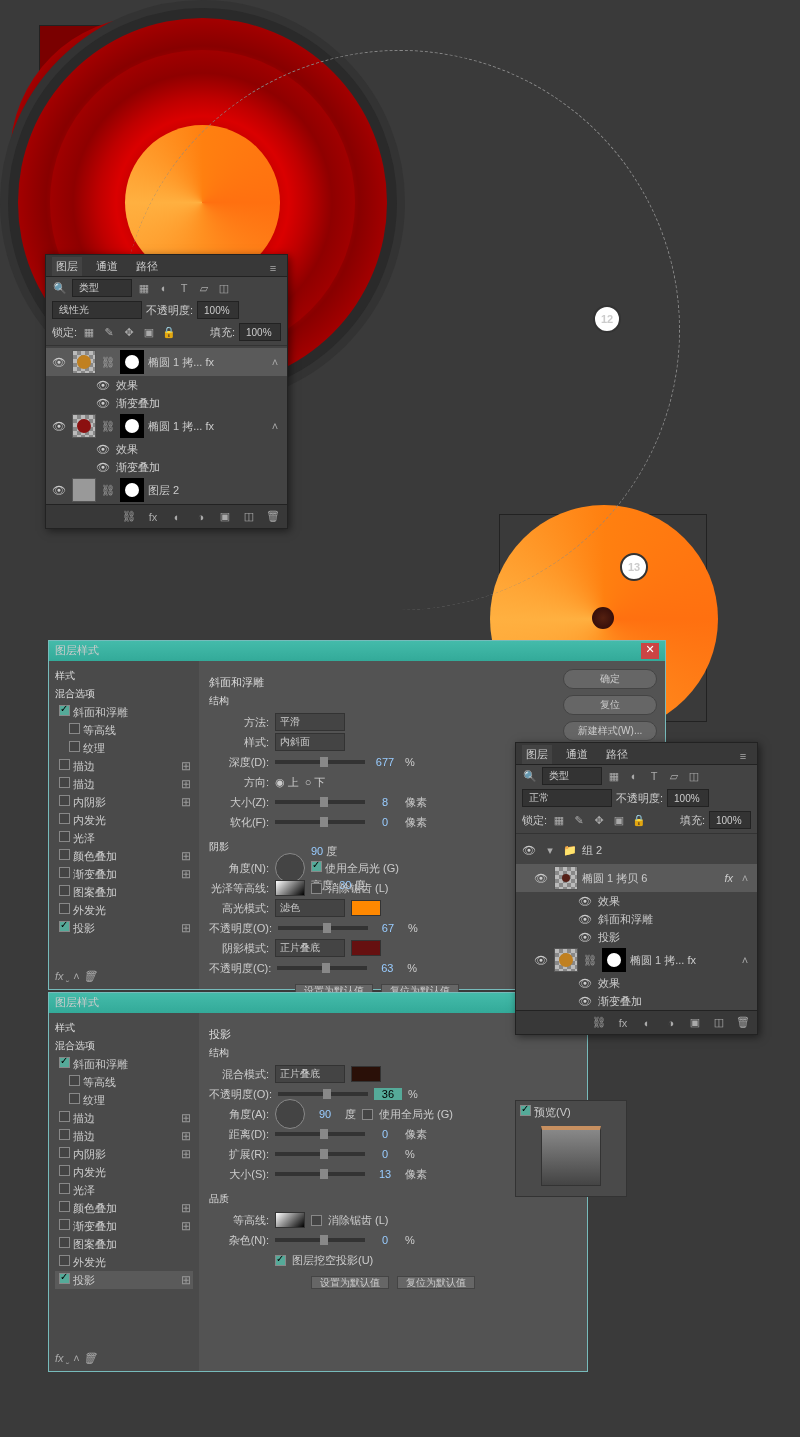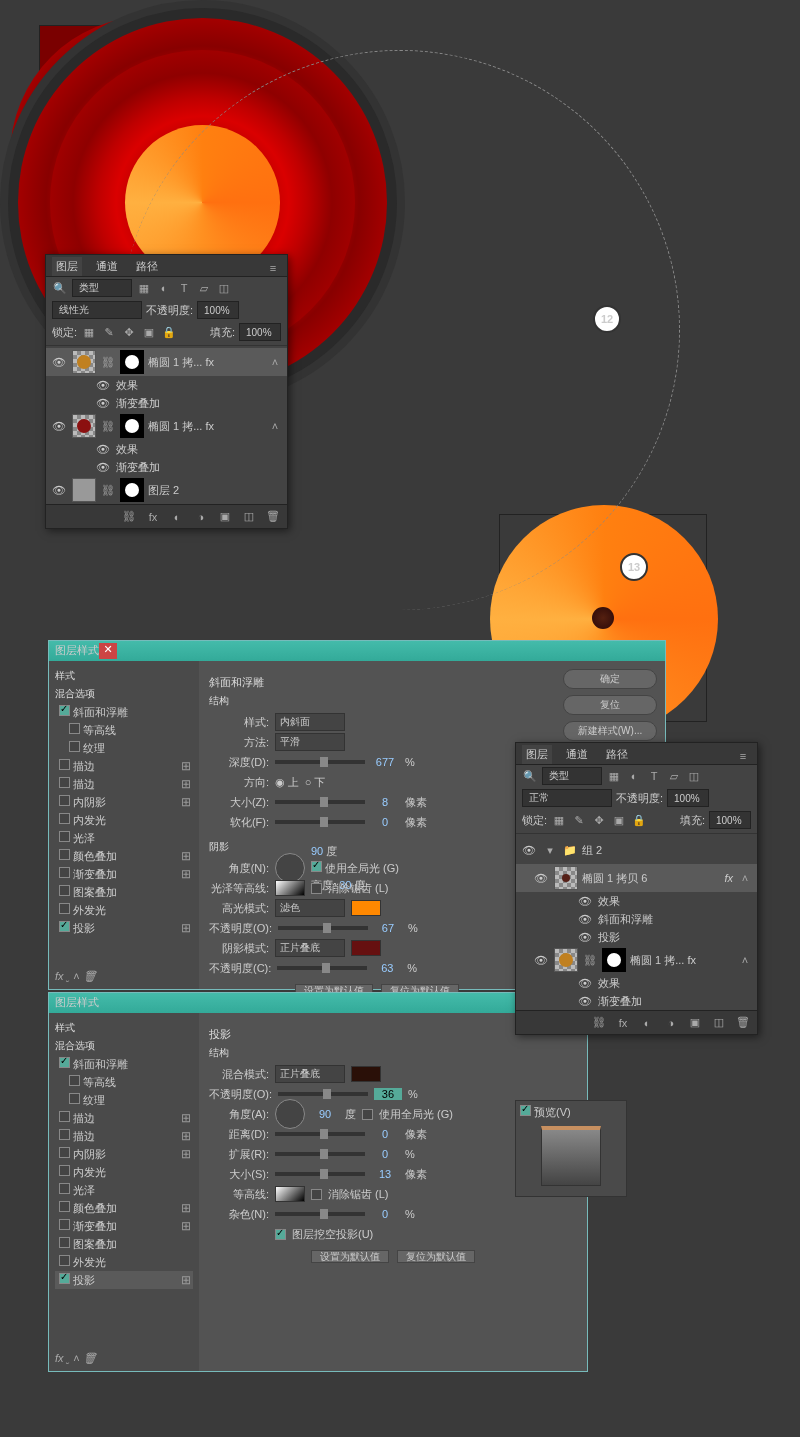--- a/index.html
+++ b/index.html
@@ -24,21 +24,21 @@
 .layer-row{display:flex;align-items:center;height:28px;padding:0 4px;gap:4px;}
 .layer-row.sel{background:#5a5a5a;}
 .eye{width:18px;text-align:center;color:#ccc;}
 .thumb{width:24px;height:24px;border:1px solid #555;background:#666;}
 .thumb.trans{background:repeating-conic-gradient(#888 0% 25%,#bbb 0% 50%) 0 0/8px 8px;}
 .mask{width:24px;height:24px;background:#000;position:relative;}
 .mask::after{content:"";position:absolute;inset:5px;background:#fff;border-radius:50%;}
 .fx-row{padding-left:48px;font-size:10px;height:18px;display:flex;align-items:center;gap:4px;}
 .panel-foot{background:#383838;height:24px;display:flex;align-items:center;justify-content:flex-end;padding:0 6px;gap:8px;border-top:1px solid #222;}
 .dlg{position:absolute;background:#535353;border:1px solid #7bb;}
-.dlg-title{background:linear-gradient(#4ba,#3a9);height:20px;color:#fff;padding:2px 6px;font-size:11px;display:flex;justify-content:flex-start;}
+.dlg-title{background:linear-gradient(#4ba,#3a9);height:20px;color:#fff;padding:2px 6px;font-size:11px;display:flex;justify-content:space-between;}
 .close-x{background:#c44;width:18px;height:16px;text-align:center;color:#fff;}
 .dlg-body{display:flex;}
 .dlg-left{width:150px;background:#4a4a4a;padding:6px;}
 .dlg-left .hdr{font-size:10px;padding:2px 0;color:#ddd;}
 .opt{display:flex;align-items:center;gap:4px;height:18px;font-size:10px;padding-left:4px;justify-content:space-between;}
 .opt .plus{color:#999;font-size:12px;padding-right:2px;}
 .cb{width:11px;height:11px;border:1px solid #888;background:#444;display:inline-block;}
 .cb.on{background:#5a9;position:relative;}
 .cb.on::after{content:"✓";position:absolute;left:0;top:-3px;color:#000;font-size:10px;}
 .dlg-mid{flex:1;background:#535353;padding:10px;}
@@ -232,26 +232,26 @@
    <div class="opt">
           <span><span class="cb on"></span> <span>投影</span></span>
           <span class="plus">⊞</span>
         </div>
    <div style="position:absolute;bottom:6px;left:6px;color:#aaa;font-style:italic;">fx ˬ ˄ 🗑</div>
   </div>
   <div class="dlg-mid">
    <div class="section-title">斜面和浮雕</div>
    <div class="section-title" style="font-size:10px">结构</div>
    <div class="field">
+          <label>方法:</label>
+          <span class="sel">平滑</span>
+        </div>
+   <div class="field">
           <label>样式:</label>
           <span class="sel">内斜面</span>
-        </div>
-   <div class="field">
-          <label>方法:</label>
-          <span class="sel">平滑</span>
         </div>
    <div class="field">
           <label>深度(D):</label>
           <span class="slider"></span>
           <span class="num">677</span>
           <span>%</span>
         </div>
    <div class="field">
           <label>方向:</label>
           <span>◉ <span>上</span></span> 
@@ -405,20 +405,21 @@
           <span class="slider"></span>
           <span class="num">0</span>
           <span>%</span>
         </div>
    <div class="field">
           <label>大小(S):</label>
           <span class="slider"></span>
           <span class="num">13</span>
           <span>像素</span>
         </div>
+   <div class="section-title" style="font-size:10px;margin-top:8px">品质</div>
    <div class="field">
           <label>等高线:</label>
           <span class="sw" style="background:linear-gradient(135deg,#fff,#000)"></span> 
           <span class="cb"></span> 
           <span>消除锯齿 (L)</span>
         </div>
    <div class="field">
           <label>杂色(N):</label>
           <span class="slider"></span>
           <span class="num">0</span>

